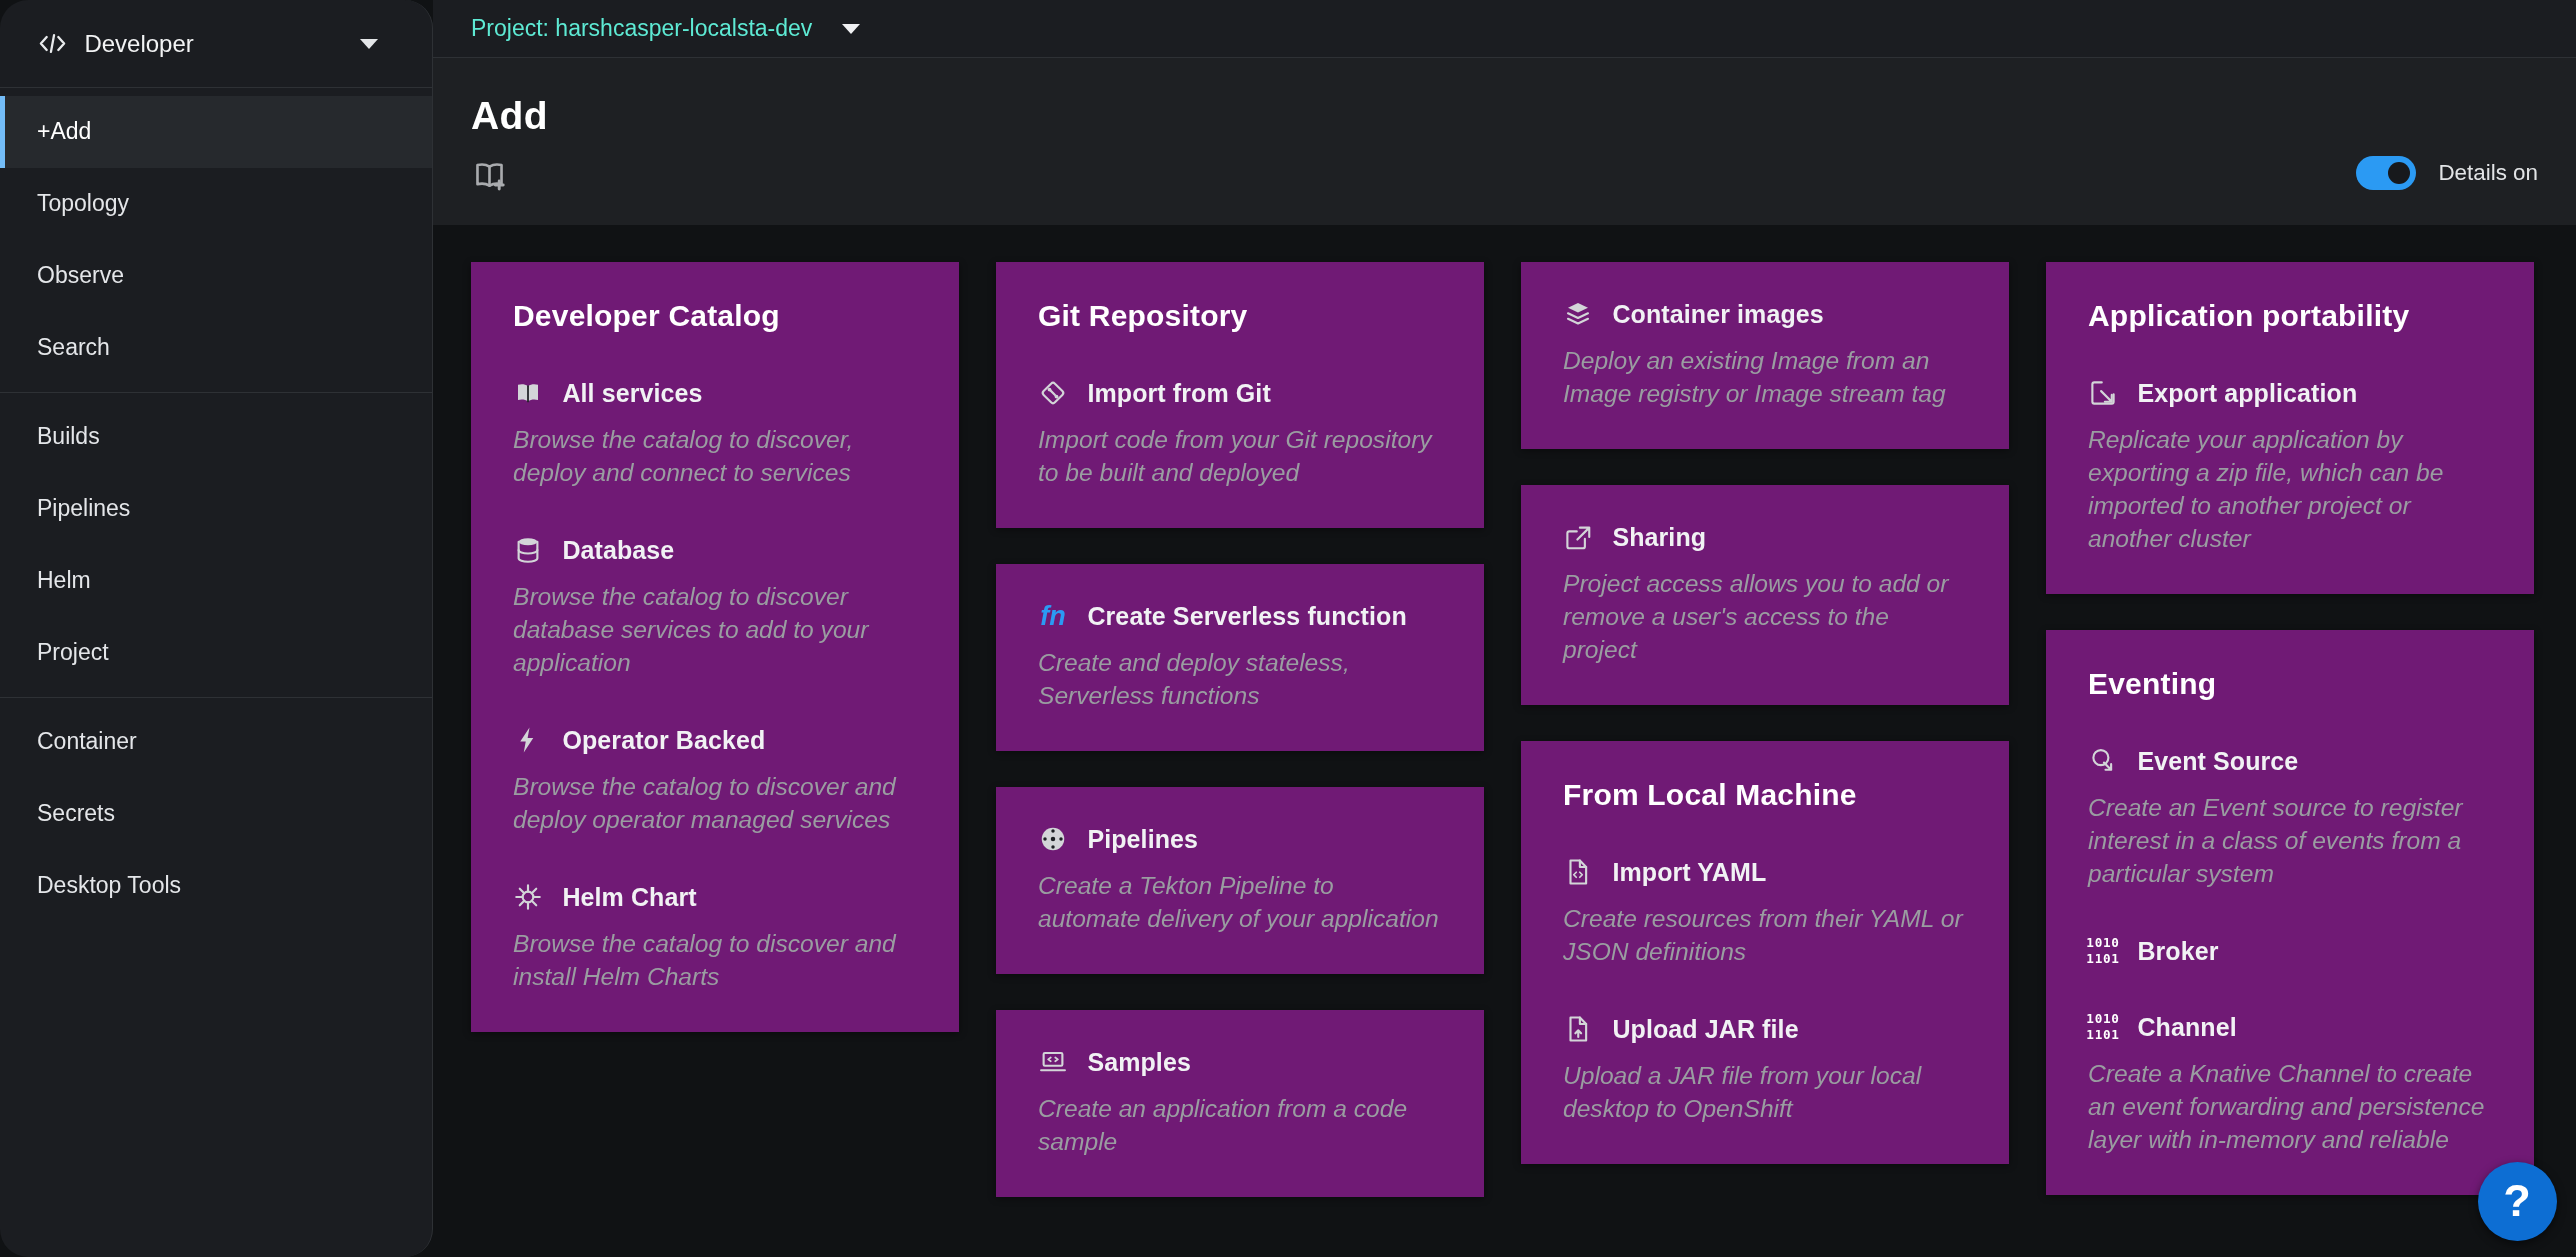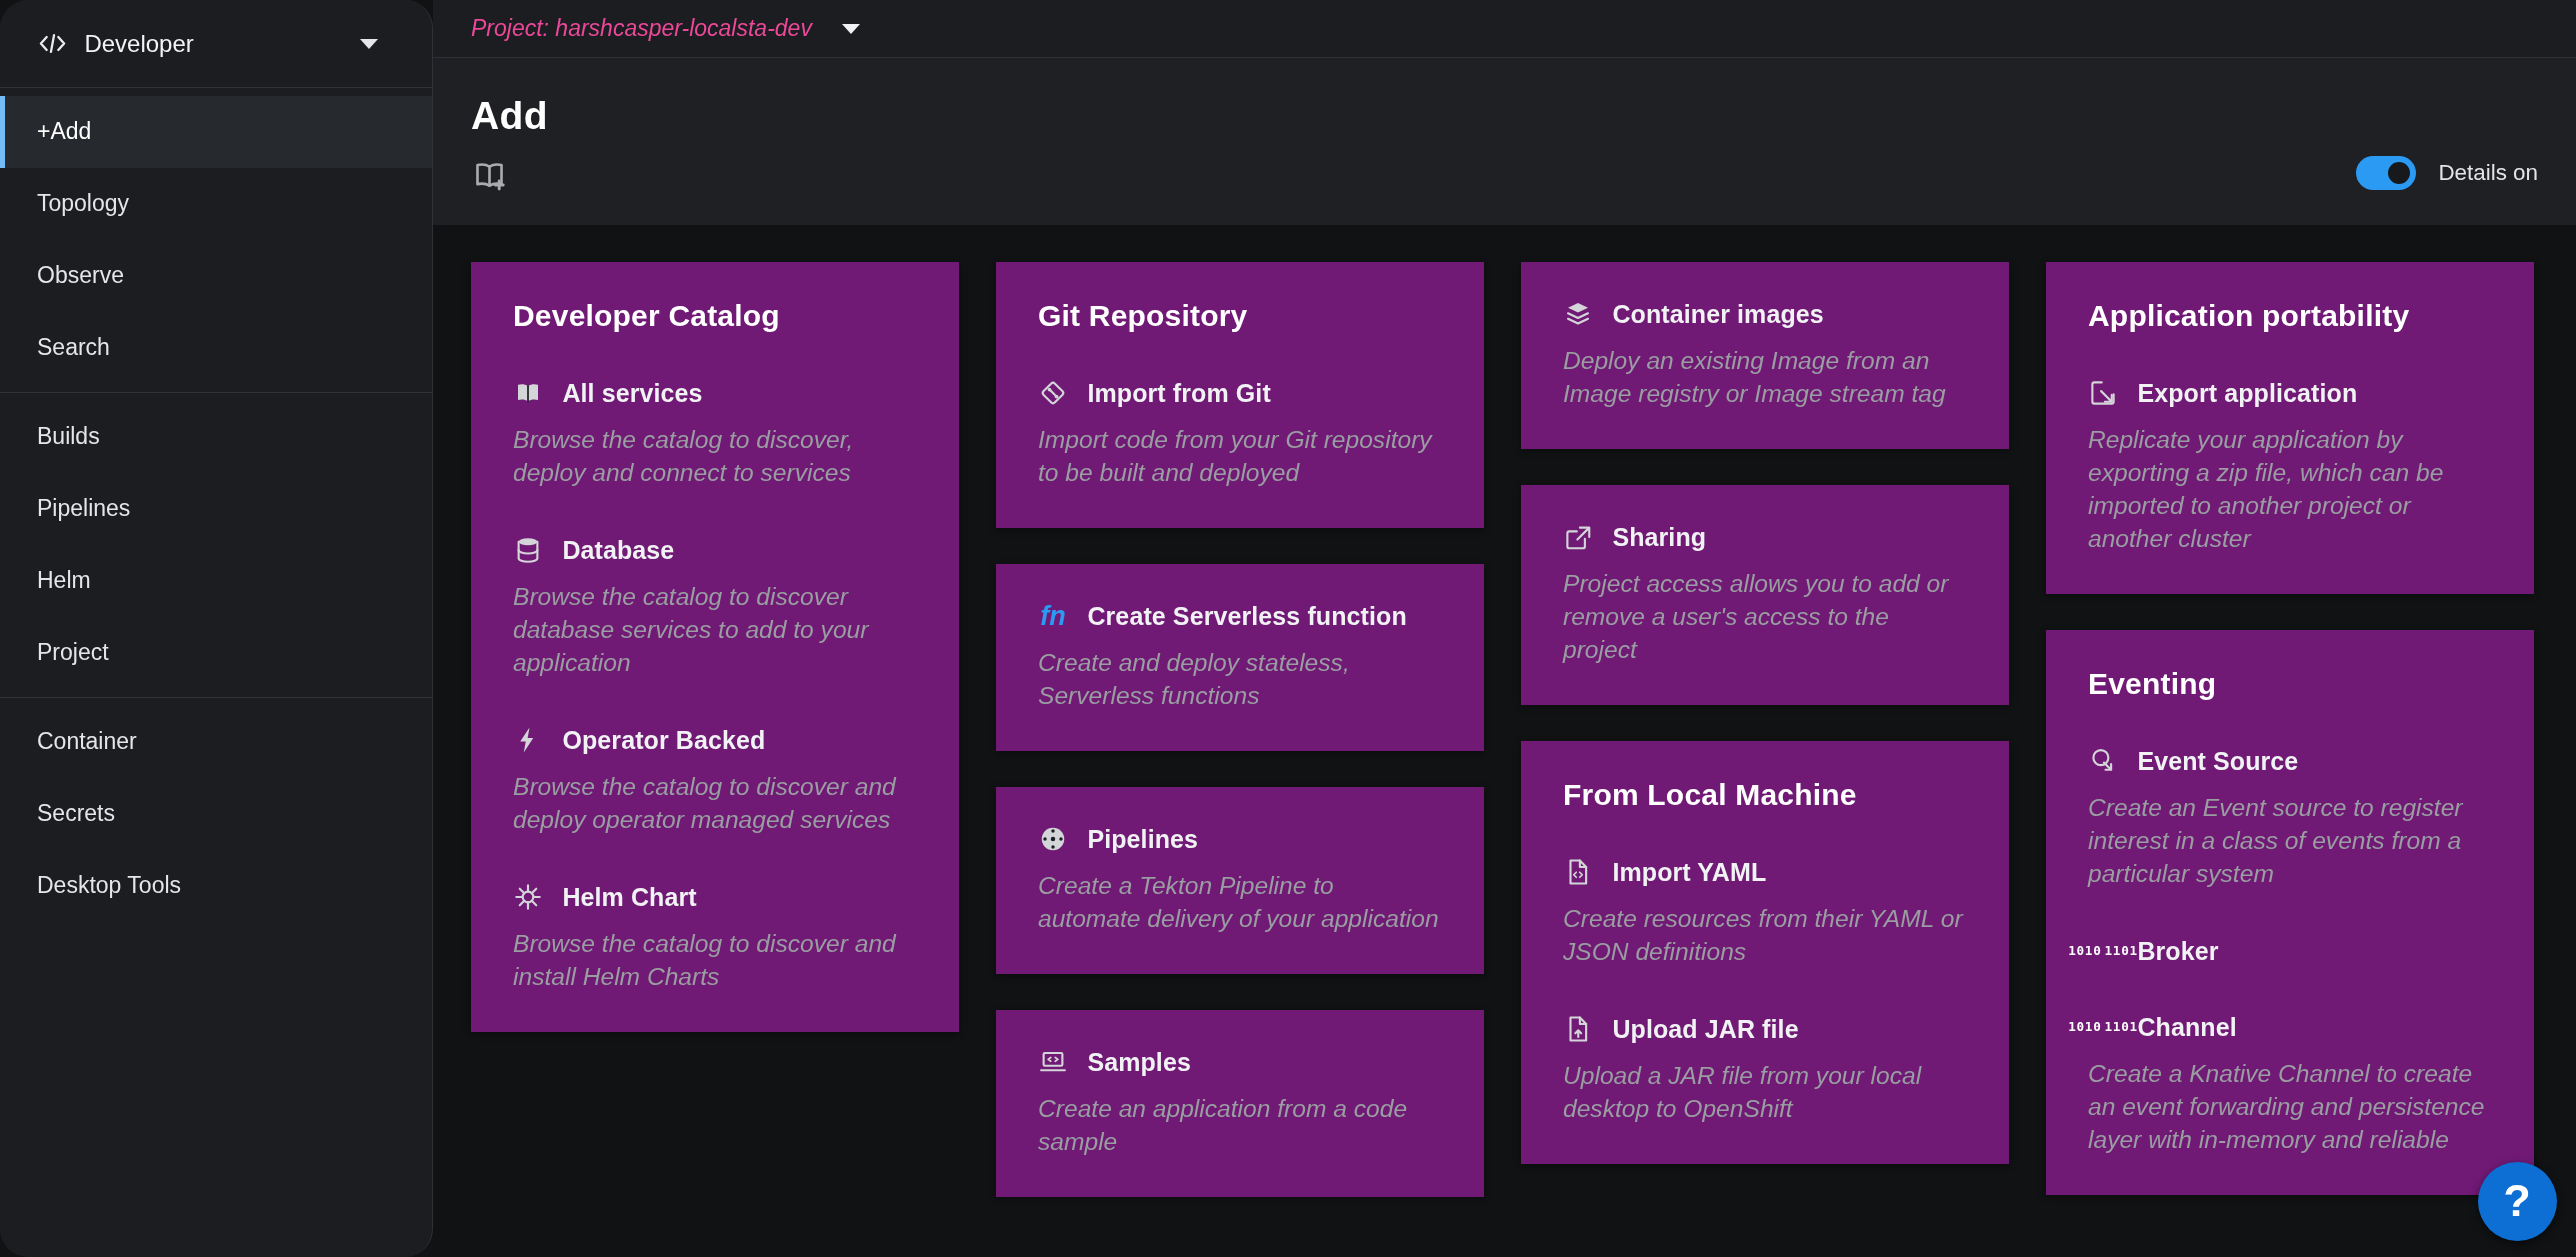--- a/index.html
+++ b/index.html
@@ -33,21 +33,21 @@
   .nav-item.active{
     background:#26292d;border-left:5.2px solid var(--accent,#73bcf7);padding-left:32px;color:#fff;
   }
   .nav-divider{height:0.7px;background:#2e3135;margin:8.2px 0;}
   
   .main{position:absolute;left:433px;top:0;right:0;bottom:0;display:flex;flex-direction:column;}
   .project-bar{
     height:57px;flex:none;background:#1b1d21;border-bottom:0.7px solid #2e3135;
     display:flex;align-items:center;padding-left:38px;cursor:pointer;
   }
-  .project-bar .ptext{font-size:23px;color:#ec4899;font-style:italic;}
+  .project-bar .ptext{font-size:23px;color:#5eead4;}
   .project-bar .caret{margin-left:30px;border-top-color:#f0f1f3;}
   .add-header{
     flex:none;background:#1e2023;padding:36px 38px 28px 38px;position:relative;
   }
   .add-header h1{margin:0 0 19.4px 0;font-size:39px;font-weight:600;color:#ffffff;letter-spacing:0.4px;}
   .qs-icon{width:37px;height:37px;color:#a9abae;display:inline-flex;cursor:pointer;}
   .details-row{position:absolute;right:38px;top:98px;display:flex;align-items:center;}
   .toggle{width:60px;height:34px;border-radius:17px;background:var(--toggle,#2b9af3);position:relative;cursor:pointer;flex:none;}
   .toggle .knob{position:absolute;right:6px;top:6px;width:22.4px;height:22.4px;border-radius:50%;background:#17191c;}
   .details-label{margin-left:22.4px;font-size:22.4px;color:#e2e4e6;}
@@ -63,21 +63,21 @@
   }
   .card-title{font-size:30px;font-weight:600;color:#ffffff;margin:0 0 45px 0;letter-spacing:0.2px;}
   .item{margin-bottom:46px;}
   .item:last-child{margin-bottom:0;}
   .item-head{display:flex;align-items:center;gap:19.4px;cursor:pointer;}
   .item-head .icon{width:30px;height:30px;flex:none;color:#d3d5d8;display:flex;align-items:center;justify-content:center;}
   .item-head .icon svg{width:30px;height:30px;}
   .item-label{font-size:25px;font-weight:600;color:#f1f2f4;letter-spacing:0.1px;}
   .item-desc{margin-top:15px;font-size:24.6px;line-height:33px;color:#9a9da1;max-width:406px;font-style:italic;}
   .fn{color:var(--fn,#2b9af3);font-style:italic;font-weight:700;font-size:27px;line-height:1;}
-  .bin{display:flex;flex-direction:row;gap:3px;font-family:"DejaVu Sans Mono",monospace;
+  .bin{display:flex;flex-direction:column;gap:3px;font-family:"DejaVu Sans Mono",monospace;
        font-weight:700;font-size:12.7px;line-height:1;color:#fff;letter-spacing:0.7px;}
   
   .help-btn{
     position:absolute;right:19.4px;bottom:16.4px;width:79px;height:79px;border-radius:50%;
     background:var(--help,#0d6ed3);color:#fff;font-size:45px;font-weight:700;
     display:flex;align-items:center;justify-content:center;cursor:pointer;z-index:5;
     box-shadow:0 3px 9px rgba(0,0,0,.5);
   }
 </style>
 </head>

